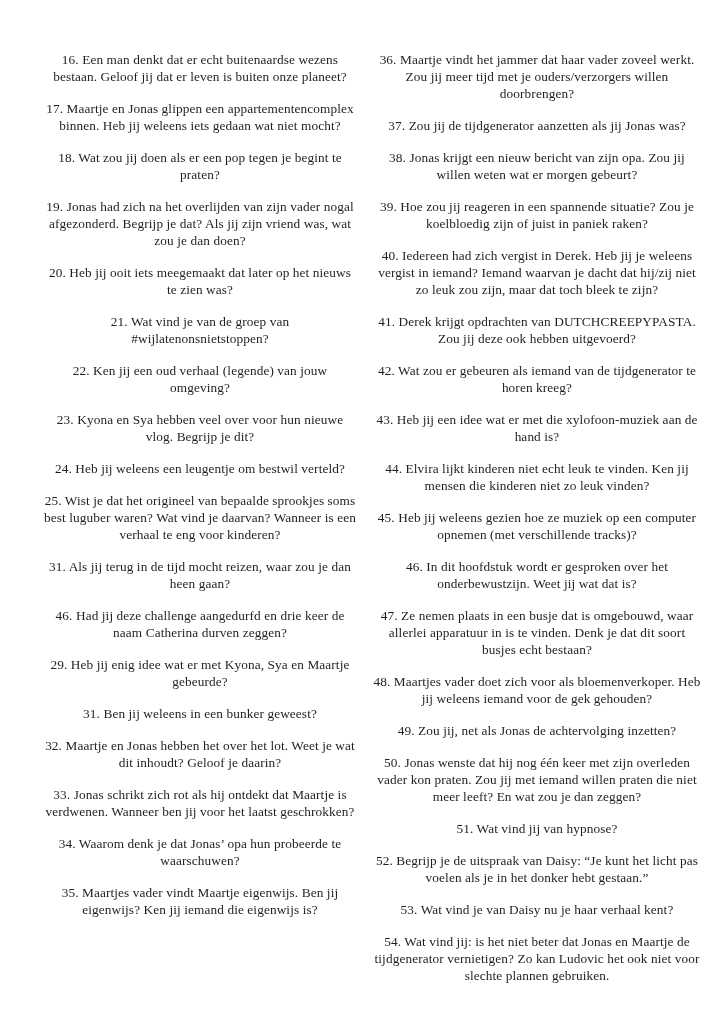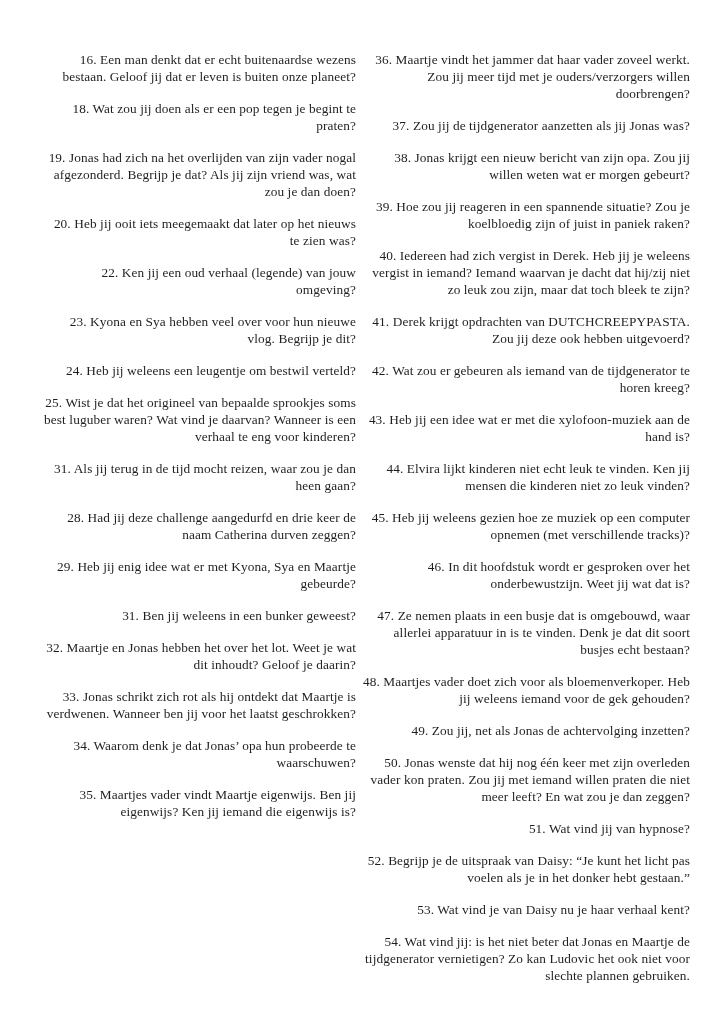--- a/index.html
+++ b/index.html
@@ -18,47 +18,49 @@
   }
   .col {
     position: absolute;
     top: 51px;
   }
   .col-left {
     left: 44px;
     width: 312px;
   }
   .col-right {
-    left: 360px;
+    left: 372px;
     width: 330px;
   }
   .question {
     margin: 0 0 15px 0;
     font-size: 13.3px;
     line-height: 17px;
-    text-align: right;
+    text-align: center;
     letter-spacing: 0.1px;
     -webkit-font-smoothing: antialiased;
   }
 </style>
 </head>
 <body>
 
 <div class="page">
   <div class="col col-left">
       <p class="question">16. Een man denkt dat er echt buitenaardse wezens bestaan. Geloof jij dat er leven is buiten onze planeet?</p>
+      <p class="question">17. Maartje en Jonas glippen een appartementencomplex binnen. Heb jij weleens iets gedaan wat niet mocht?</p>
       <p class="question">18. Wat zou jij doen als er een pop tegen je begint te praten?</p>
       <p class="question">19. Jonas had zich na het overlijden van zijn vader nogal afgezonderd. Begrijp je dat? Als jij zijn vriend was, wat zou je dan doen?</p>
       <p class="question">20. Heb jij ooit iets meegemaakt dat later op het nieuws te zien was?</p>
+      <p class="question">21. Wat vind je van de groep van #wijlatenonsnietstoppen?</p>
       <p class="question">22. Ken jij een oud verhaal (legende) van jouw omgeving?</p>
       <p class="question">23. Kyona en Sya hebben veel over voor hun nieuwe vlog. Begrijp je dit?</p>
       <p class="question">24. Heb jij weleens een leugentje om bestwil verteld?</p>
       <p class="question">25. Wist je dat het origineel van bepaalde sprookjes soms best luguber waren? Wat vind je daarvan? Wanneer is een verhaal te eng voor kinderen?</p>
       <p class="question">31. Als jij terug in de tijd mocht reizen, waar zou je dan heen gaan?</p>
-      <p class="question">28. Had jij deze challenge aangedurfd en drie keer de naam Catherina durven zeggen?</p>
+      <p class="question">46. Had jij deze challenge aangedurfd en drie keer de naam Catherina durven zeggen?</p>
       <p class="question">29. Heb jij enig idee wat er met Kyona, Sya en Maartje gebeurde?</p>
       <p class="question">31. Ben jij weleens in een bunker geweest?</p>
       <p class="question">32. Maartje en Jonas hebben het over het lot. Weet je wat dit inhoudt? Geloof je daarin?</p>
       <p class="question">33. Jonas schrikt zich rot als hij ontdekt dat Maartje is verdwenen. Wanneer ben jij voor het laatst geschrokken?</p>
       <p class="question">34. Waarom denk je dat Jonas’ opa hun probeerde te waarschuwen?</p>
       <p class="question">35. Maartjes vader vindt Maartje eigenwijs. Ben jij eigenwijs? Ken jij iemand die eigenwijs is?</p>
     </div>
   <div class="col col-right">
       <p class="question">36. Maartje vindt het jammer dat haar vader zoveel werkt. Zou jij meer tijd met je ouders/verzorgers willen doorbrengen?</p>
       <p class="question">37. Zou jij de tijdgenerator aanzetten als jij Jonas was?</p>

